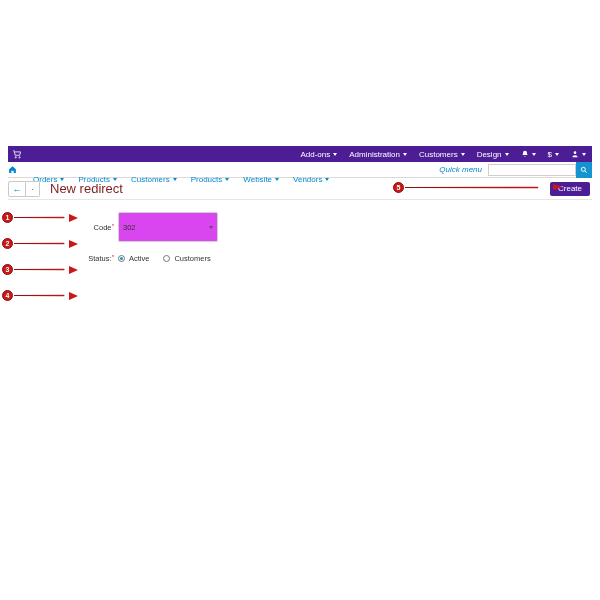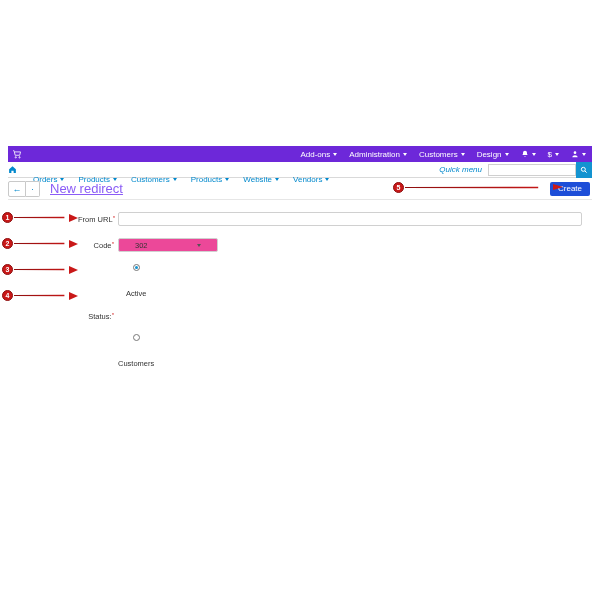--- a/index.html
+++ b/index.html
@@ -1,20 +1,20 @@
 <!DOCTYPE html>
 <html><head>
 <meta charset="utf-8">
 <style>
   * { box-sizing: border-box; margin: 0; padding: 0; }
   html, body { width: 600px; height: 600px; font-family: Arial, Helvetica, sans-serif; font-size: 8px; background: #fff; overflow: hidden; }
   .canvas { position: relative; width: 600px; height: 600px; }
 
   
-  .topbar { position: absolute; top: 146px; left: 8px; right: 8px; height: 16px; background: #6d28d9; display: flex; align-items: center; color: #fff; }
+  .topbar { position: absolute; top: 146px; left: 8px; right: 8px; height: 16px; background: #4c1d95; display: flex; align-items: center; color: #fff; }
   .topbar .left { flex: 1; display: flex; align-items: center; }
   .topbar .cart-icon { margin-left: 4px; }
   .topbar .right { display: flex; align-items: center; gap: 0; }
   .topbar .titem { padding: 0 6px; height: 16px; display: flex; align-items: center; cursor: pointer; }
   .topbar .titem .caret { margin-left: 3px; }
   .caret { display: inline-block; width: 0; height: 0; border-left: 2.5px solid transparent; border-right: 2.5px solid transparent; border-top: 3px solid currentColor; vertical-align: middle; }
 
   
   .mainnav { position: absolute; top: 162px; left: 8px; right: 8px; height: 16px; background: #fff; border-bottom: 1px solid #d9d9d9; display: flex; align-items: center; color: #0088cc; }
   .mainnav .home { width: 18px; text-align: center; color: #0088cc; }
@@ -24,33 +24,33 @@
   .mainnav .quick { color: #0088cc; padding: 0 6px; font-style: italic; }
   .mainnav .search { width: 88px; height: 12px; border: 1px solid #cfcfcf; background: #fff; margin-right: 0; }
   .mainnav .sbtn { width: 16px; height: 16px; background: #1393d0; color: #fff; display: flex; align-items: center; justify-content: center; font-size: 8px; }
 
   
   .titlerow { position: absolute; top: 178px; left: 8px; right: 8px; height: 22px; display: flex; align-items: center; border-bottom: 1px solid #e6e6e6; }
   .backgrp { display: flex; align-items: center; margin-left: 0; }
   .backbtn, .morebtn { height: 16px; border: 1px solid #c9c9c9; background: #fff; color: #0088cc; display: flex; align-items: center; justify-content: center; font-size: 9px; }
   .backbtn { width: 18px; border-radius: 2px 0 0 2px; }
   .morebtn { width: 14px; border-left: none; border-radius: 0 2px 2px 0; }
-  .pgtitle { margin-left: 10px; font-size: 13px; color: #8b5cf6; font-weight: 400; text-decoration: underline; }
+  .pgtitle { margin-left: 10px; font-size: 13px; color: #7f1d1d; font-weight: 400; }
   .titlerow .flex { flex: 1; }
-  .createbtn { height: 14px; background: #1d4ed8; color: #fff; padding: 0 8px; display: flex; align-items: center; border-radius: 2px; font-size: 8px; margin-right: 2px; }
+  .createbtn { height: 14px; background: #4c1d95; color: #fff; padding: 0 8px; display: flex; align-items: center; border-radius: 2px; font-size: 8px; margin-right: 2px; }
 
   
   .form { position: absolute; left: 78px; right: 18px; top: 212px; }
   .frow { display: flex; align-items: center; margin-bottom: 12px; }
   .flabel { width: 40px; text-align: right; color: #333; font-size: 7.5px; padding-right: 4px; white-space: nowrap; }
   .flabel .req::after { content: "*"; color: #c00; font-size: 5px; vertical-align: top; margin-left: 0.5px; }
   .finput { flex: 1; height: 14px; border: 1px solid #d0d0d0; border-radius: 2px; background: #fff; }
-  .fselect { width: 100px; height: 14px; border: 1px solid #d0d0d0; border-radius: 2px; background: #ec4899; padding: 0 16px; display: flex; align-items: center; justify-content: space-between; font-size: 7.5px; color: #333; }
+  .fselect { width: 100px; height: 30px; border: 1px solid #d0d0d0; border-radius: 2px; background: #d946ef; padding: 0 4px; display: flex; align-items: center; justify-content: space-between; font-size: 7.5px; color: #333; }
   .fselect .caret { border-top-color: #555; }
-  .radiogrp { display: flex; align-items: center; gap: 18px; font-size: 7.5px; color: #333; flex-direction: column; }
+  .radiogrp { display: flex; align-items: center; gap: 4px; font-size: 7.5px; color: #333; }
   .radio { width: 7px; height: 7px; border: 1px solid #777; border-radius: 50%; display: inline-block; position: relative; }
   .radio.checked::after { content: ""; position: absolute; left: 1px; top: 1px; width: 3px; height: 3px; border-radius: 50%; background: #1393d0; }
 
   
   .marker { position: absolute; width: 11px; height: 11px; border-radius: 50%; background: #c91818; color: #fff; font-size: 7px; font-weight: bold; display: flex; align-items: center; justify-content: center; border: 1px solid #8e0f0f; }
   .arrow { position: absolute; height: 1px; }
   .arrow .shaft { position: absolute; top: 3px; left: 0; right: 8px; height: 1px; }
   .arrow .shaft::before { content: ""; position: absolute; left: 0; right: 0; top: -2px; height: 5px; background: linear-gradient(to right, #8e0f0f, #c91818); clip-path: polygon(0 40%, 90% 35%, 90% 65%, 0 60%); }
   .arrow .head { position: absolute; right: 0; top: 0; width: 0; height: 0; border-top: 4px solid transparent; border-bottom: 4px solid transparent; border-left: 9px solid #c91818; }
   .arrow.long .shaft { right: 10px; }
@@ -166,24 +166,20 @@
           <span>·</span>
         </div>
     </div>
     <div class="pgtitle">New redirect</div>
     <div class="flex"></div>
     <div class="createbtn">Create</div>
   </div>
 
   <div class="form">
     <div class="frow">
-      <div class="flabel"><span class="req">From URL</span></div>
-      <input class="finput" value="" style="">
-    </div>
-    <div class="frow">
       <div class="flabel"><span class="req">Code</span></div>
       <div class="fselect">
         <span>302</span>
         <span class="caret"></span>
       </div>
     </div>
     <div class="frow">
       <div class="flabel"><span class="req">Status:</span></div>
       <div class="radiogrp">
         <span class="radio checked"></span>

